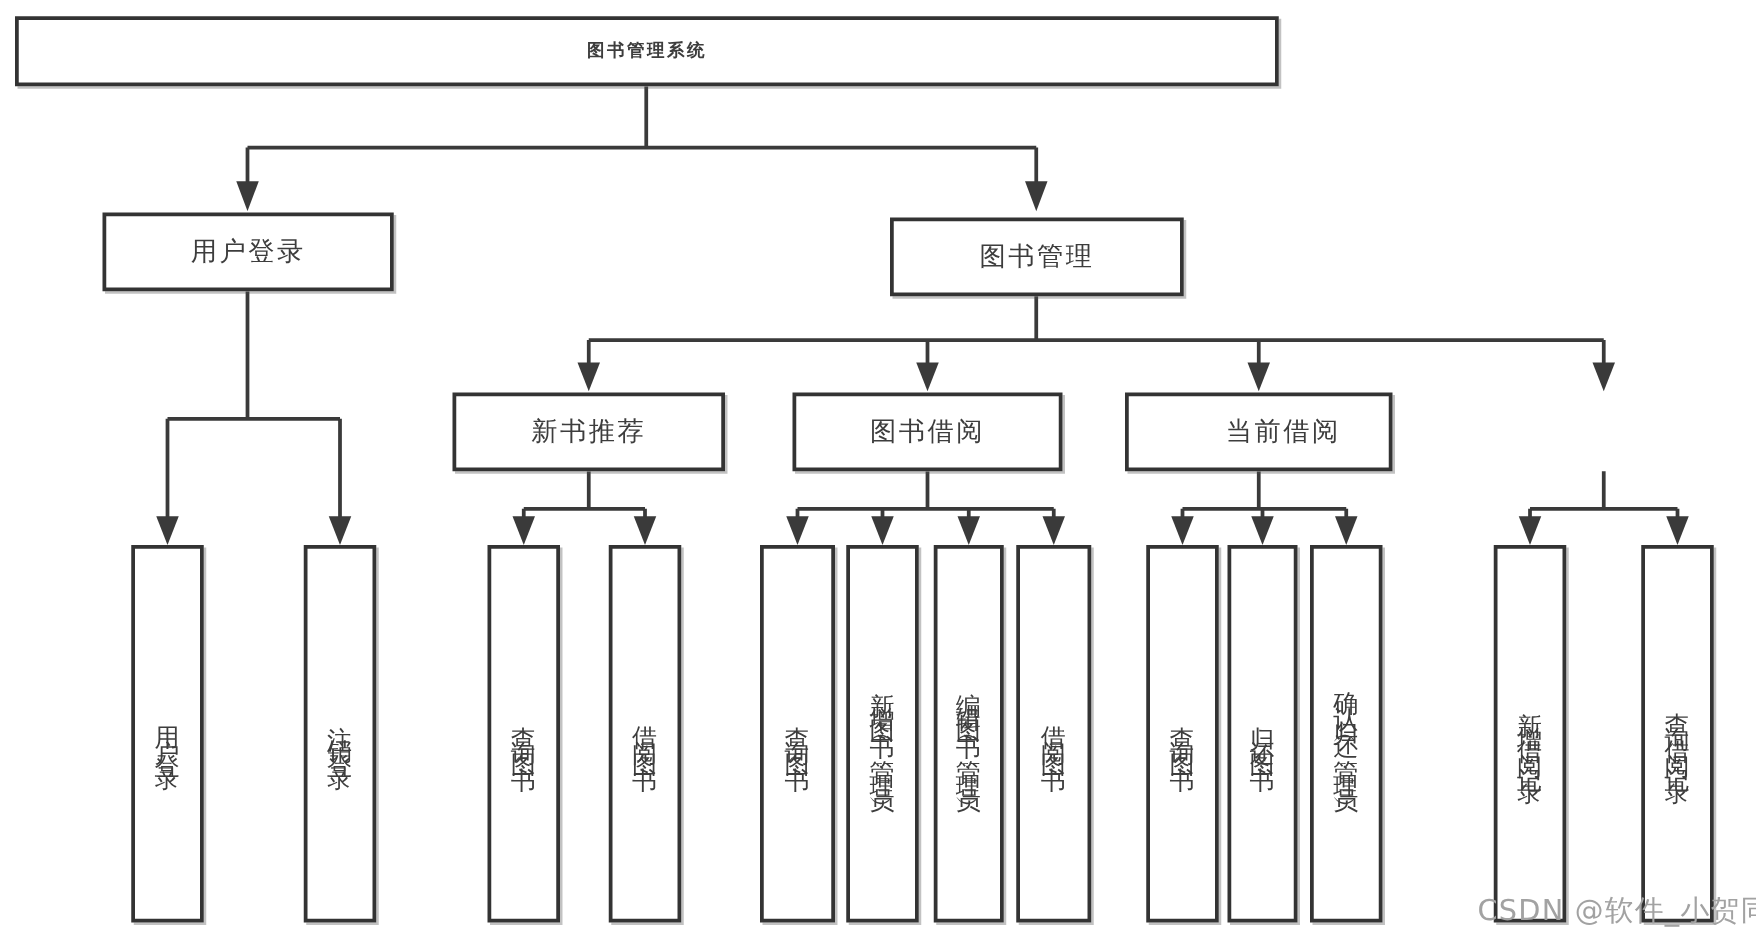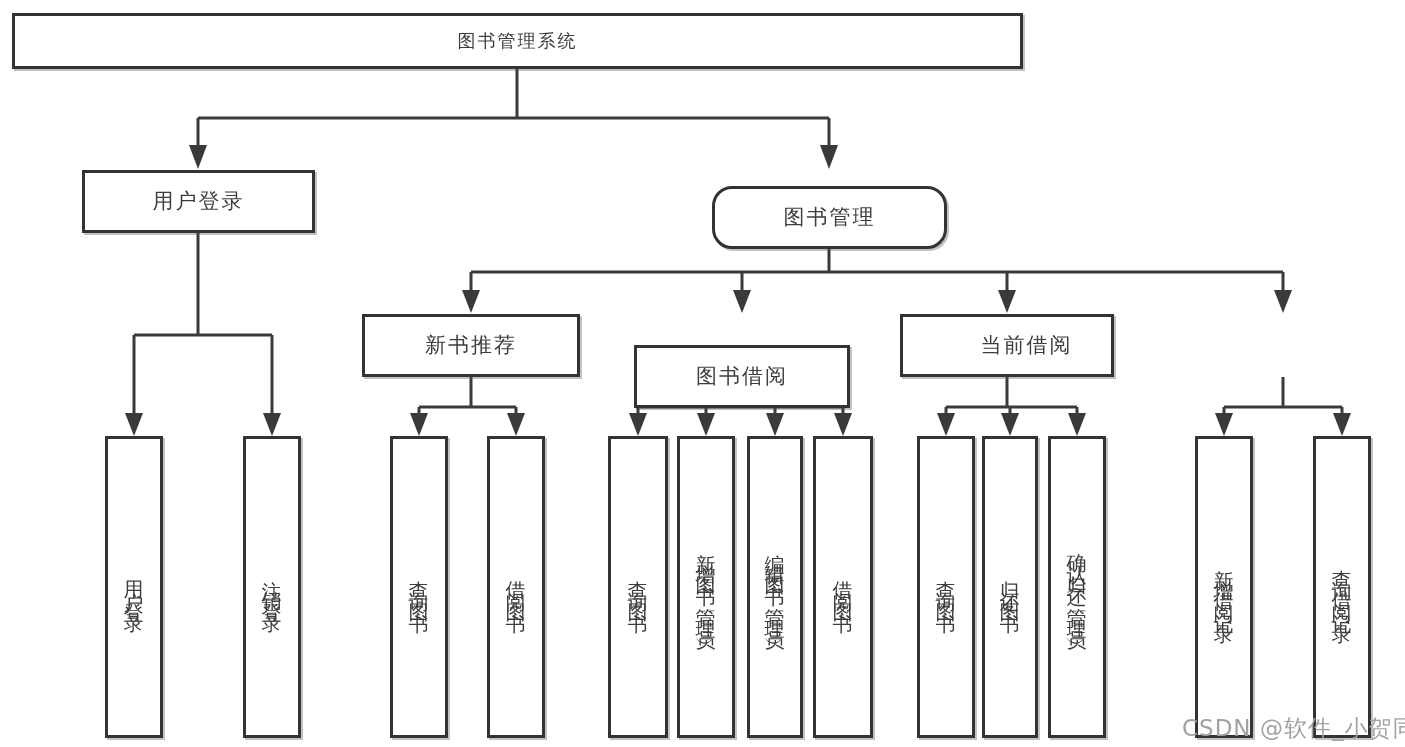--- a/index.html
+++ b/index.html
@@ -19,21 +19,21 @@
     border:3px solid #333333;
     box-shadow:2px 2px 0 rgba(80,80,80,0.35);
     color:#3d3d3d;
     display:flex;
     align-items:center;
     justify-content:center;
     z-index:1;
     text-align:center;
   }
   .h-node { font-size:21px; letter-spacing:2px; line-height:1; }
-  .root-node { font-size:18px; }
+  .root-node { font-size:14px;font-weight:bold; }
   .v-node {
     writing-mode:vertical-rl;
     text-orientation:mixed;
     font-size:20px;
     letter-spacing:11px;
     line-height:1;
   }
   #watermark {
     position:absolute;
     left:1182px;
@@ -79,24 +79,24 @@
       <polygon points="1001,413 1019,413 1010,436"></polygon>
       <polygon points="1068,413 1086,413 1077,436"></polygon>
       <polygon points="1215,413 1233,413 1224,436"></polygon>
       <polygon points="1333,413 1351,413 1342,436"></polygon>
     </g>
   </svg>
 
   <div class="node h-node root-node" style="left:12px; top:13px; width:1011px; height:56px;">图书管理系统</div>
 
   <div class="node h-node" style="left:82px; top:170px; width:233px; height:63px;">用户登录</div>
-  <div class="node h-node" style="left:712px; top:186px; width:235px; height:63px;border-radius:20px;">图书管理</div>
+  <div class="node h-node" style="left:712px; top:174px; width:235px; height:63px;">图书管理</div>
 
   <div class="node h-node" style="left:362px; top:314px; width:218px; height:63px;text-align:right;">新书推荐</div>
-  <div class="node h-node" style="left:634px; top:314px; width:216px; height:63px;margin-top:31px;">图书借阅</div>
+  <div class="node h-node" style="left:634px; top:314px; width:216px; height:63px;">图书借阅</div>
   <div class="node h-node" style="left:900px; top:314px; width:214px; height:63px;padding-left:39px;">当前借阅</div>
 
   <div class="node v-node" style="left:105px; top:436px; width:58px; height:302px;">用户登录</div>
   <div class="node v-node" style="left:243px; top:436px; width:58px; height:302px;">注销登录</div>
 
   <div class="node v-node" style="left:390px; top:436px; width:58px; height:302px;">查询图书</div>
   <div class="node v-node" style="left:487px; top:436px; width:58px; height:302px;">借阅图书</div>
 
   <div class="node v-node" style="left:608px; top:436px; width:60px; height:302px;">查询图书</div>
   <div class="node v-node" style="left:677px; top:436px; width:58px; height:302px;">新增图书（管理员）</div>

